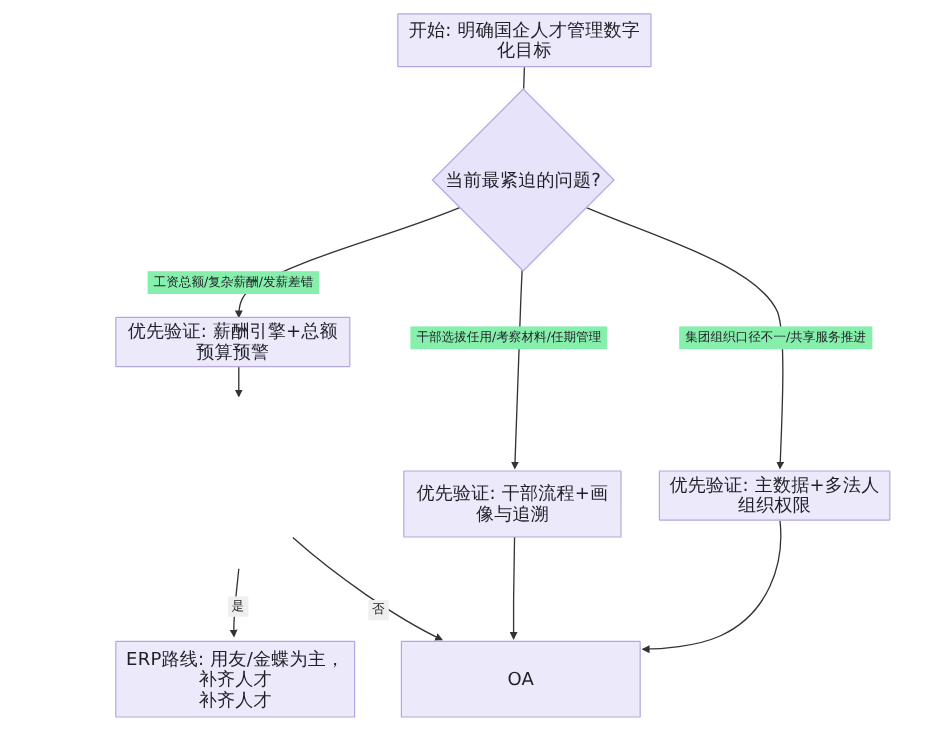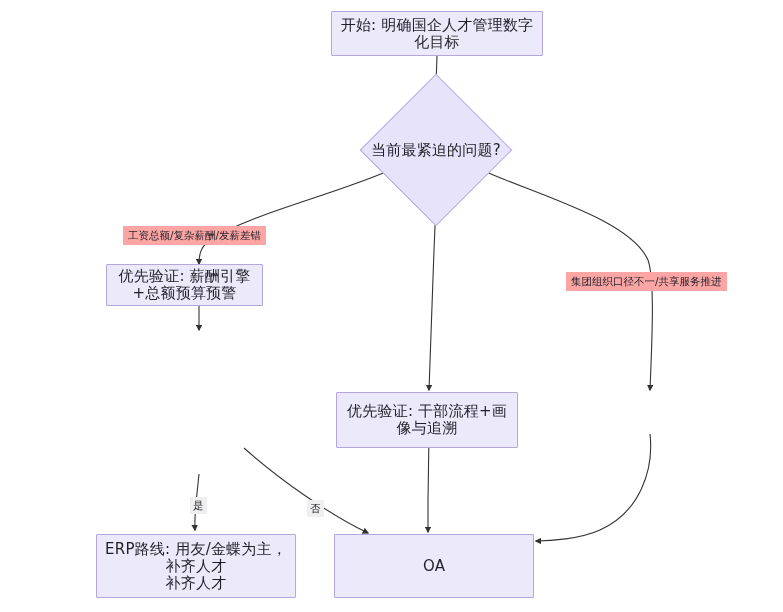--- a/index.html
+++ b/index.html
@@ -59,21 +59,21 @@
     transform: rotate(45deg);
   }
   .node.decision .dia-label {
     position: relative;
     z-index: 2;
     white-space: nowrap;
     text-align: right;
   }
   .edge-label {
     position: absolute;
-    background: #fca5a5;
+    background: #86efac;
     color: #24242b;
     font-size: 10.5px;
     line-height: 15px;
     padding: 2px 5px;
     white-space: nowrap;
     box-sizing: border-box;
     z-index: 3;
   }
   .edge-label.small {
     padding: 1px 3px;
@@ -118,33 +118,39 @@
 
   <div class="node decision" style="left:382px; top:96px; width:108px; height:108px;">
     <div class="dia-shape"></div>
     <span class="dia-label">当前最紧迫的问题?</span>
   </div>
 
   <div class="edge-label" style="left:123px; top:226px;">
     <span>工资总额/复杂薪酬/发薪差错</span>
   </div>
 
+  <div class="edge-label" style="left:342px; top:272px;">
+    <span>干部选拔任用/考察材料/任期管理</span>
+  </div>
 
   <div class="edge-label" style="left:566px; top:272px;">
     <span>集团组织口径不一/共享服务推进</span>
   </div>
 
-  <div class="node process" style="left:106px; top:264px; width:157px; height:42px;">
+  <div class="node process" style="left:96px; top:264px; width:196px; height:42px;">
     <span>优先验证: 薪酬引擎+总额预算预警</span>
   </div>
 
   <div class="node process" style="left:336px; top:392px; width:182px; height:56px;">
     <span>优先验证: 干部流程+画像与追溯</span>
   </div>
 
+  <div class="node process" style="left:549px; top:392px; width:193px; height:42px;">
+    <span>优先验证: 主数据+多法人组织权限</span>
+  </div>
 
 
   <div class="edge-label small" style="left:190px; top:497px;">
     <span>是</span>
   </div>
 
   <div class="edge-label small" style="left:307px; top:500px;">
     <span>否</span>
   </div>
 

